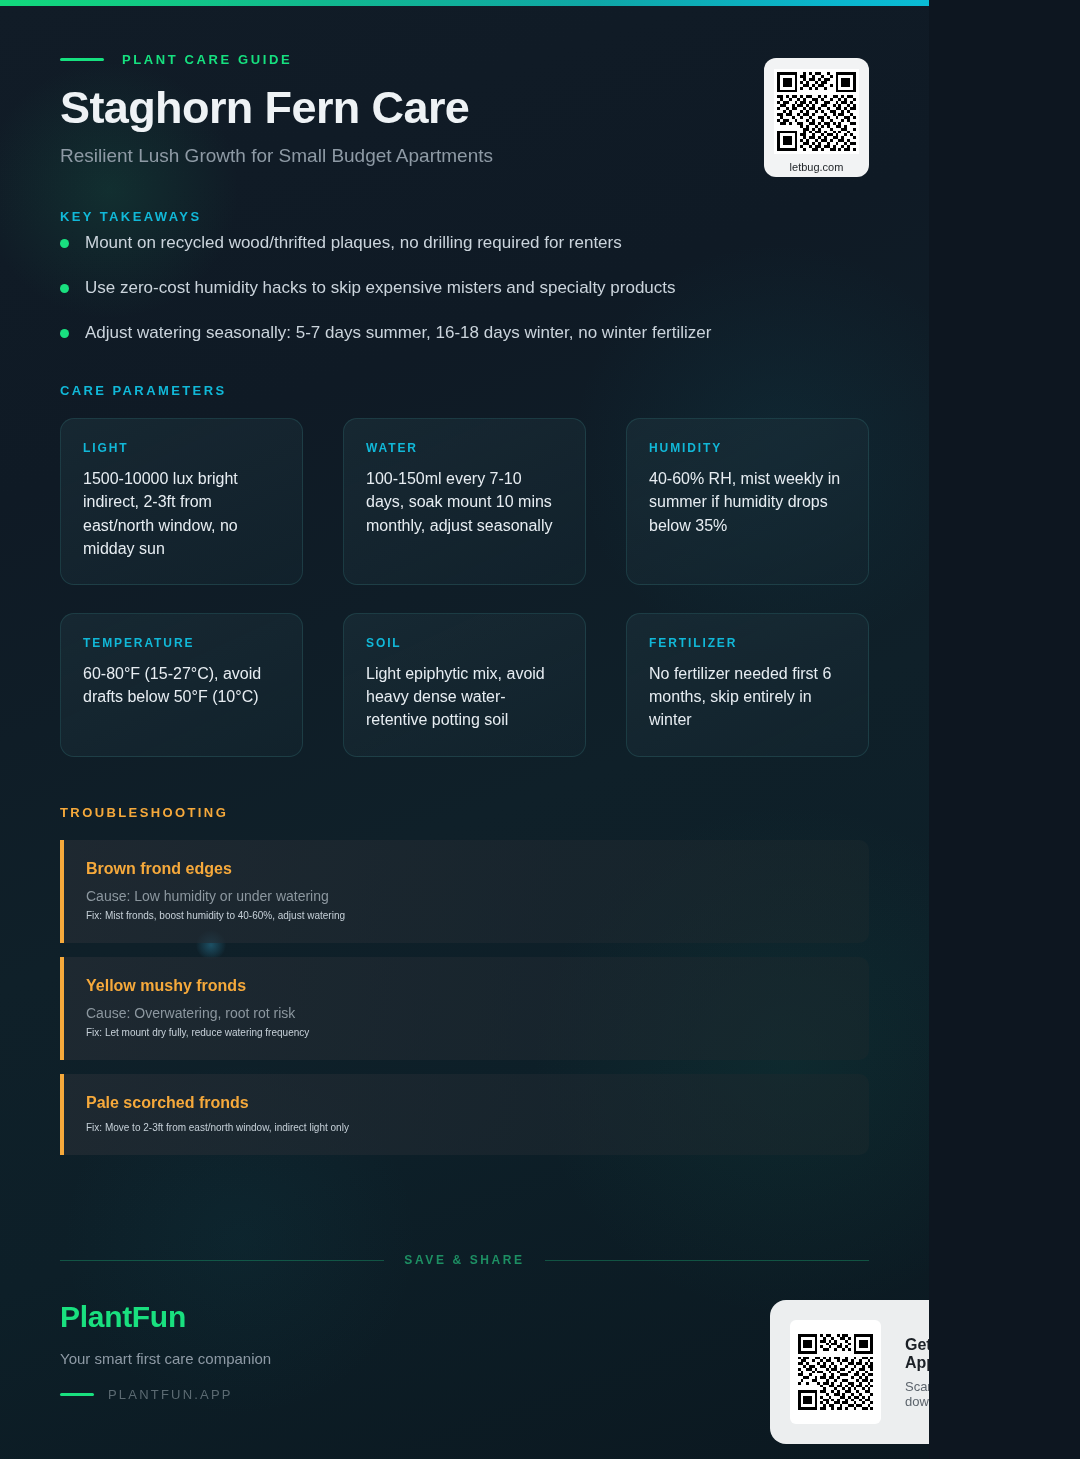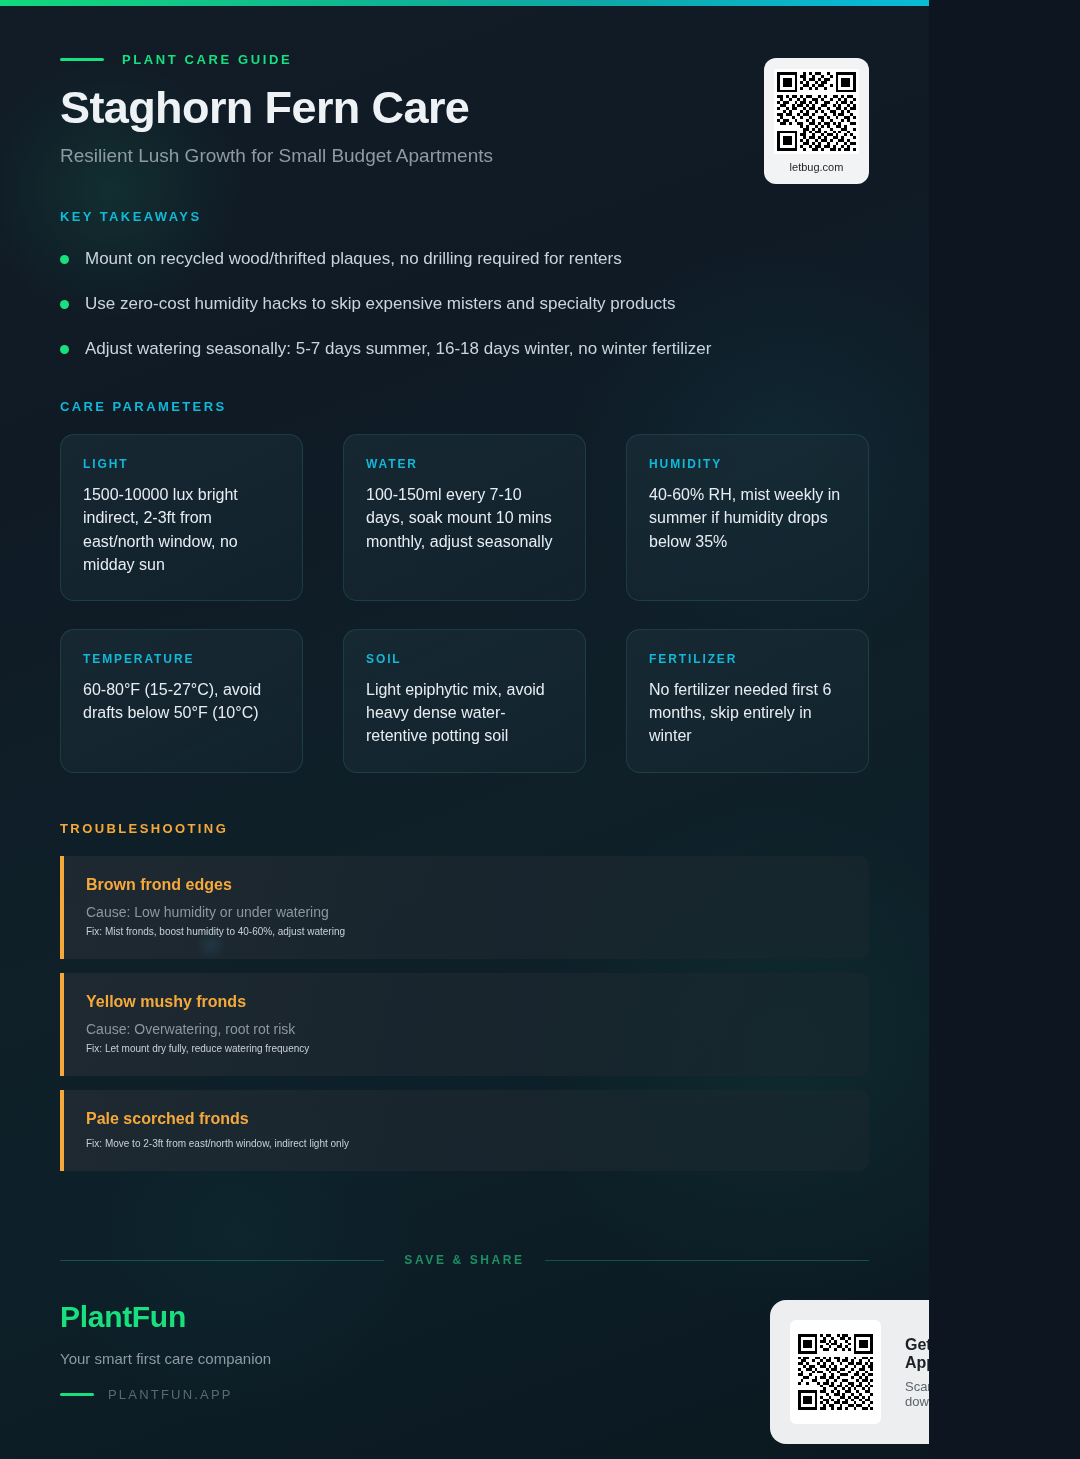--- a/index.html
+++ b/index.html
@@ -105,42 +105,42 @@
     font-weight: normal;
   }
 
   
   .qr-badge {
     position: absolute;
     top: 58px; right: 0px;
     width: 105px;
     background: #f2f3f4;
     border-radius: 12px;
-    padding: 11px 10px 11px;
+    padding: 11px 10px 4px;
     text-align: center;
   }
   .qr-badge .qr { width: 85px; height: 85px; margin: 0 auto; display: block; }
   .qr-badge-label {
     margin-top: 7px;
     font-size: 11px;
     color: #23272b;
   }
 
   
   .sec-label {
     font-size: 13px;
     font-weight: bold;
     letter-spacing: 2.4px;
     color: #11b8d8;
   }
   .sec-label.amber { color: #f6a93b; }
 
   
   .takeaways { margin-top: 42px; }
-  .takeaways ul { list-style: none; margin-top: 24px; }
+  .takeaways ul { list-style: none; margin-top: 8px; }
   .takeaway {
     display: flex;
     align-items: flex-start;
     gap: 16px;
     margin-bottom: 22px;
   }
   .takeaway:last-child { margin-bottom: 0; }
   .bullet {
     width: 9px; height: 9px;
     border-radius: 50%;

